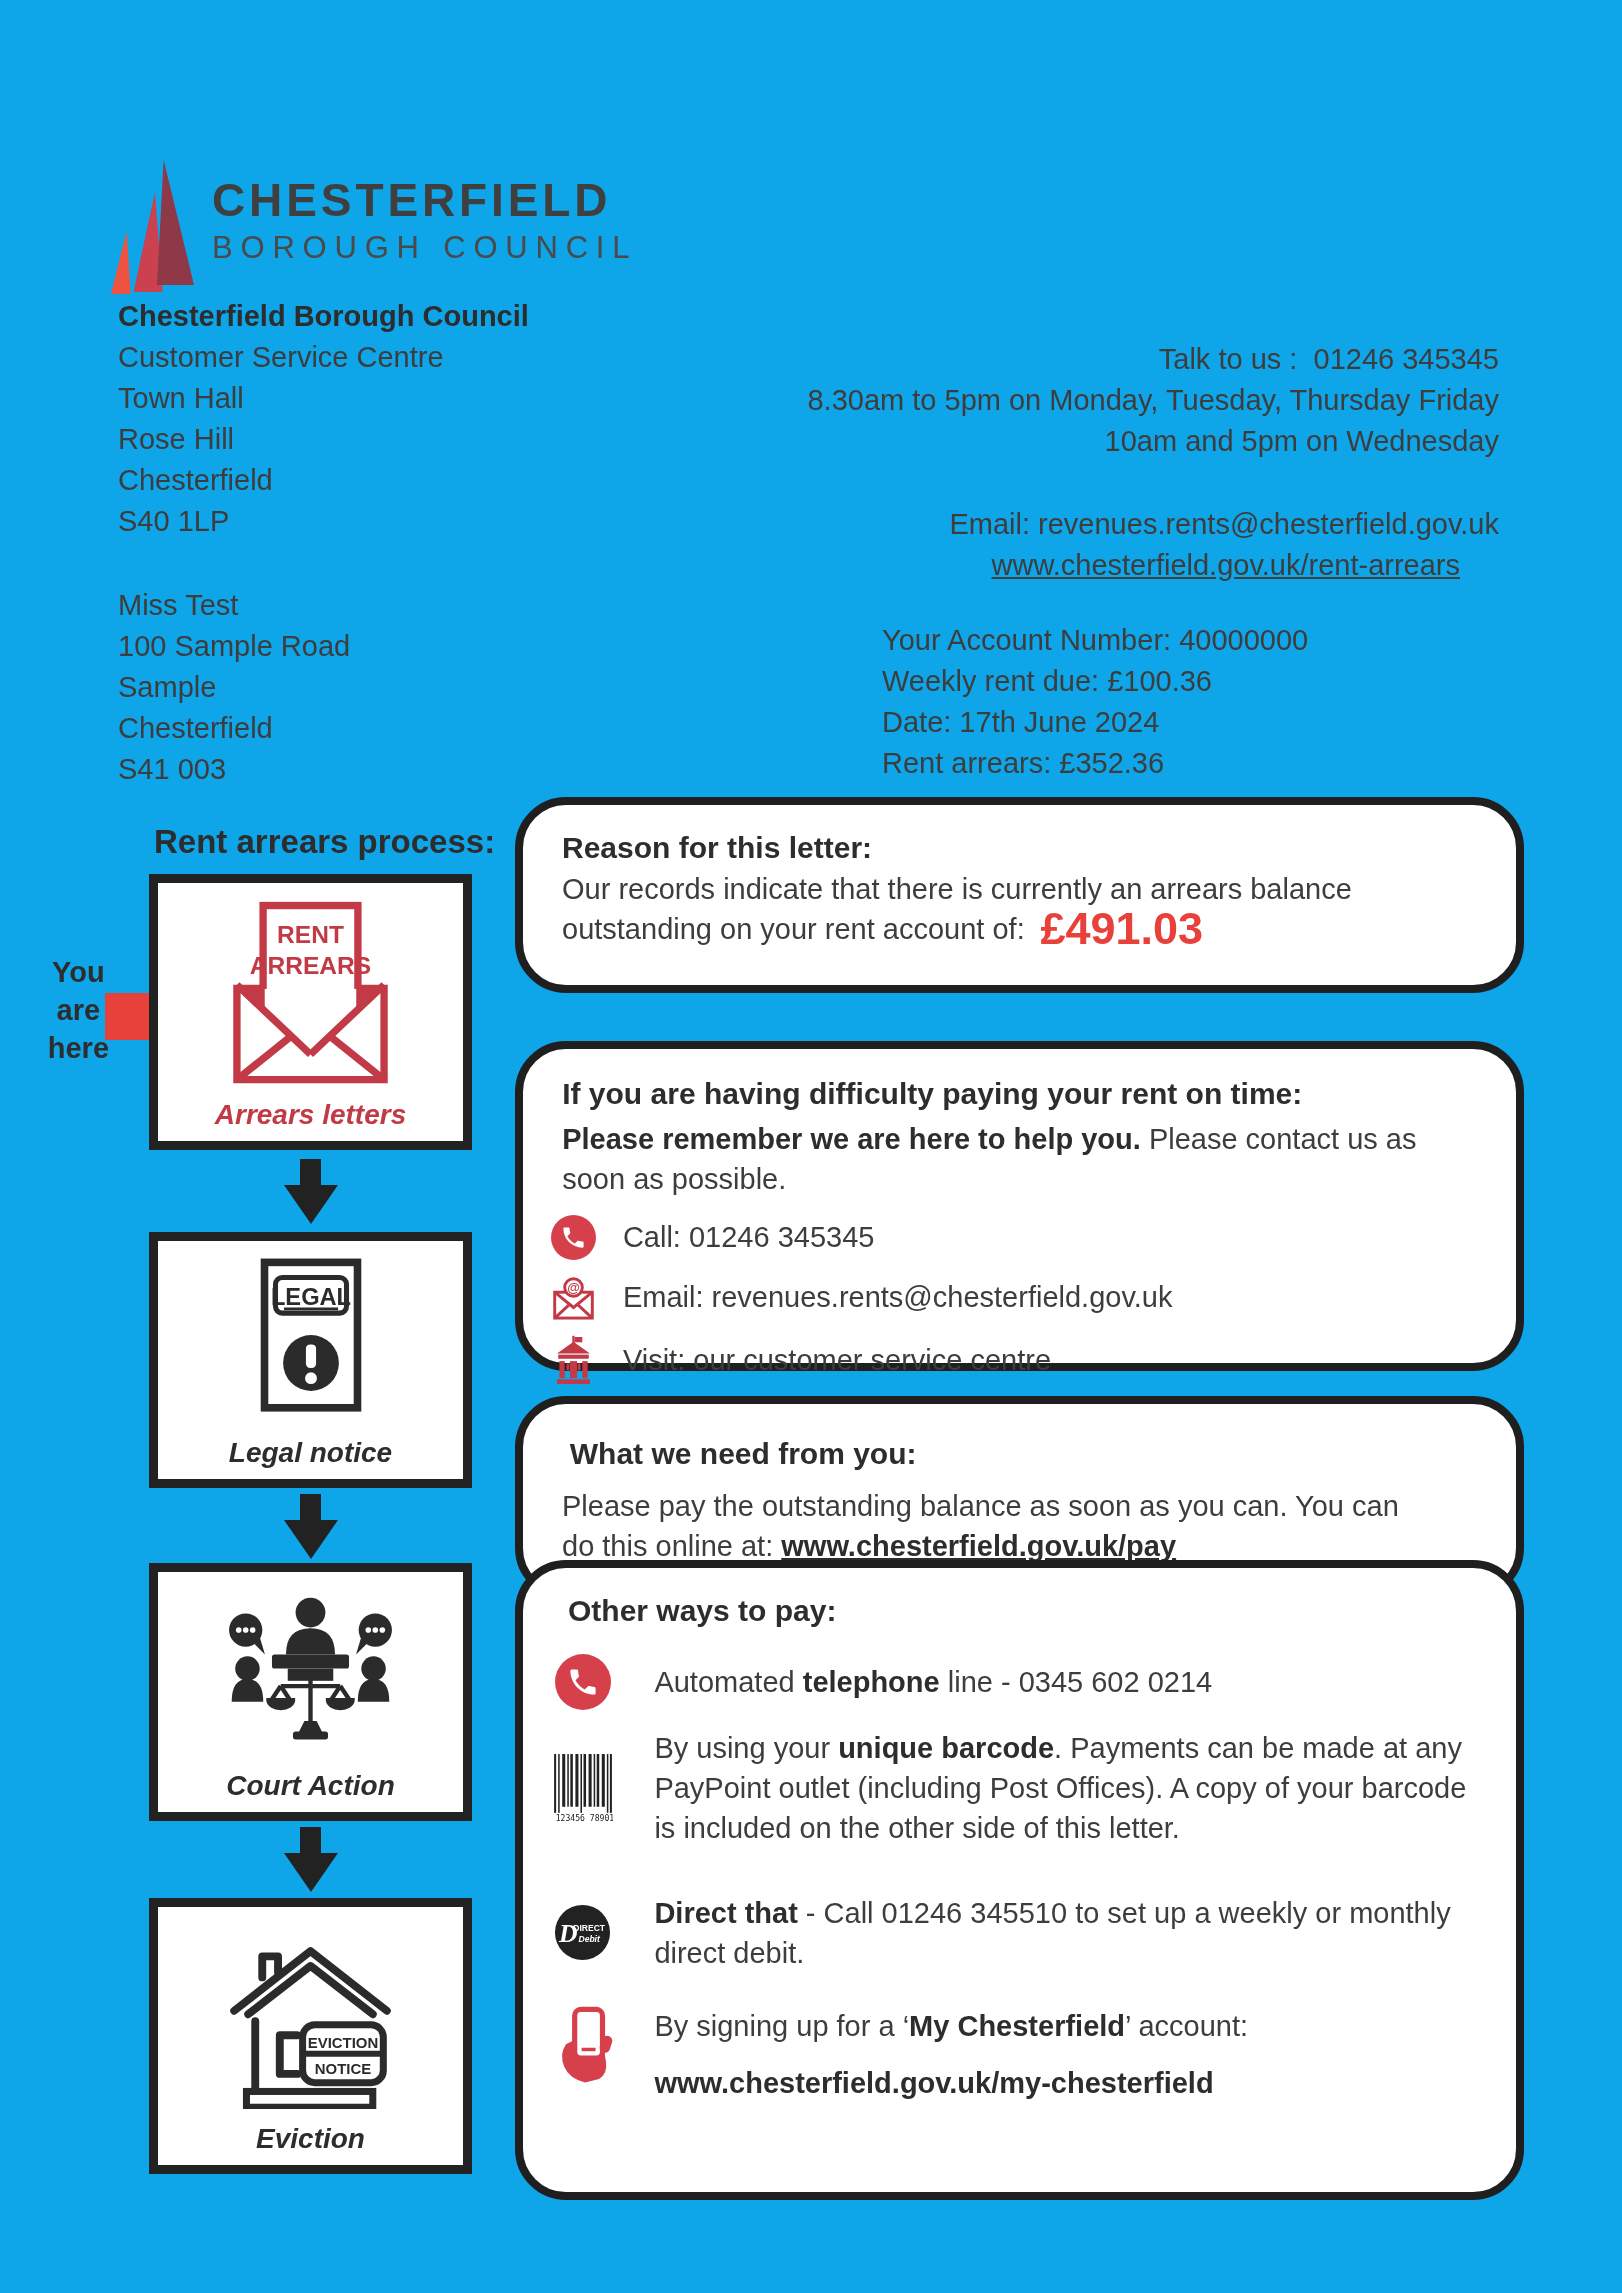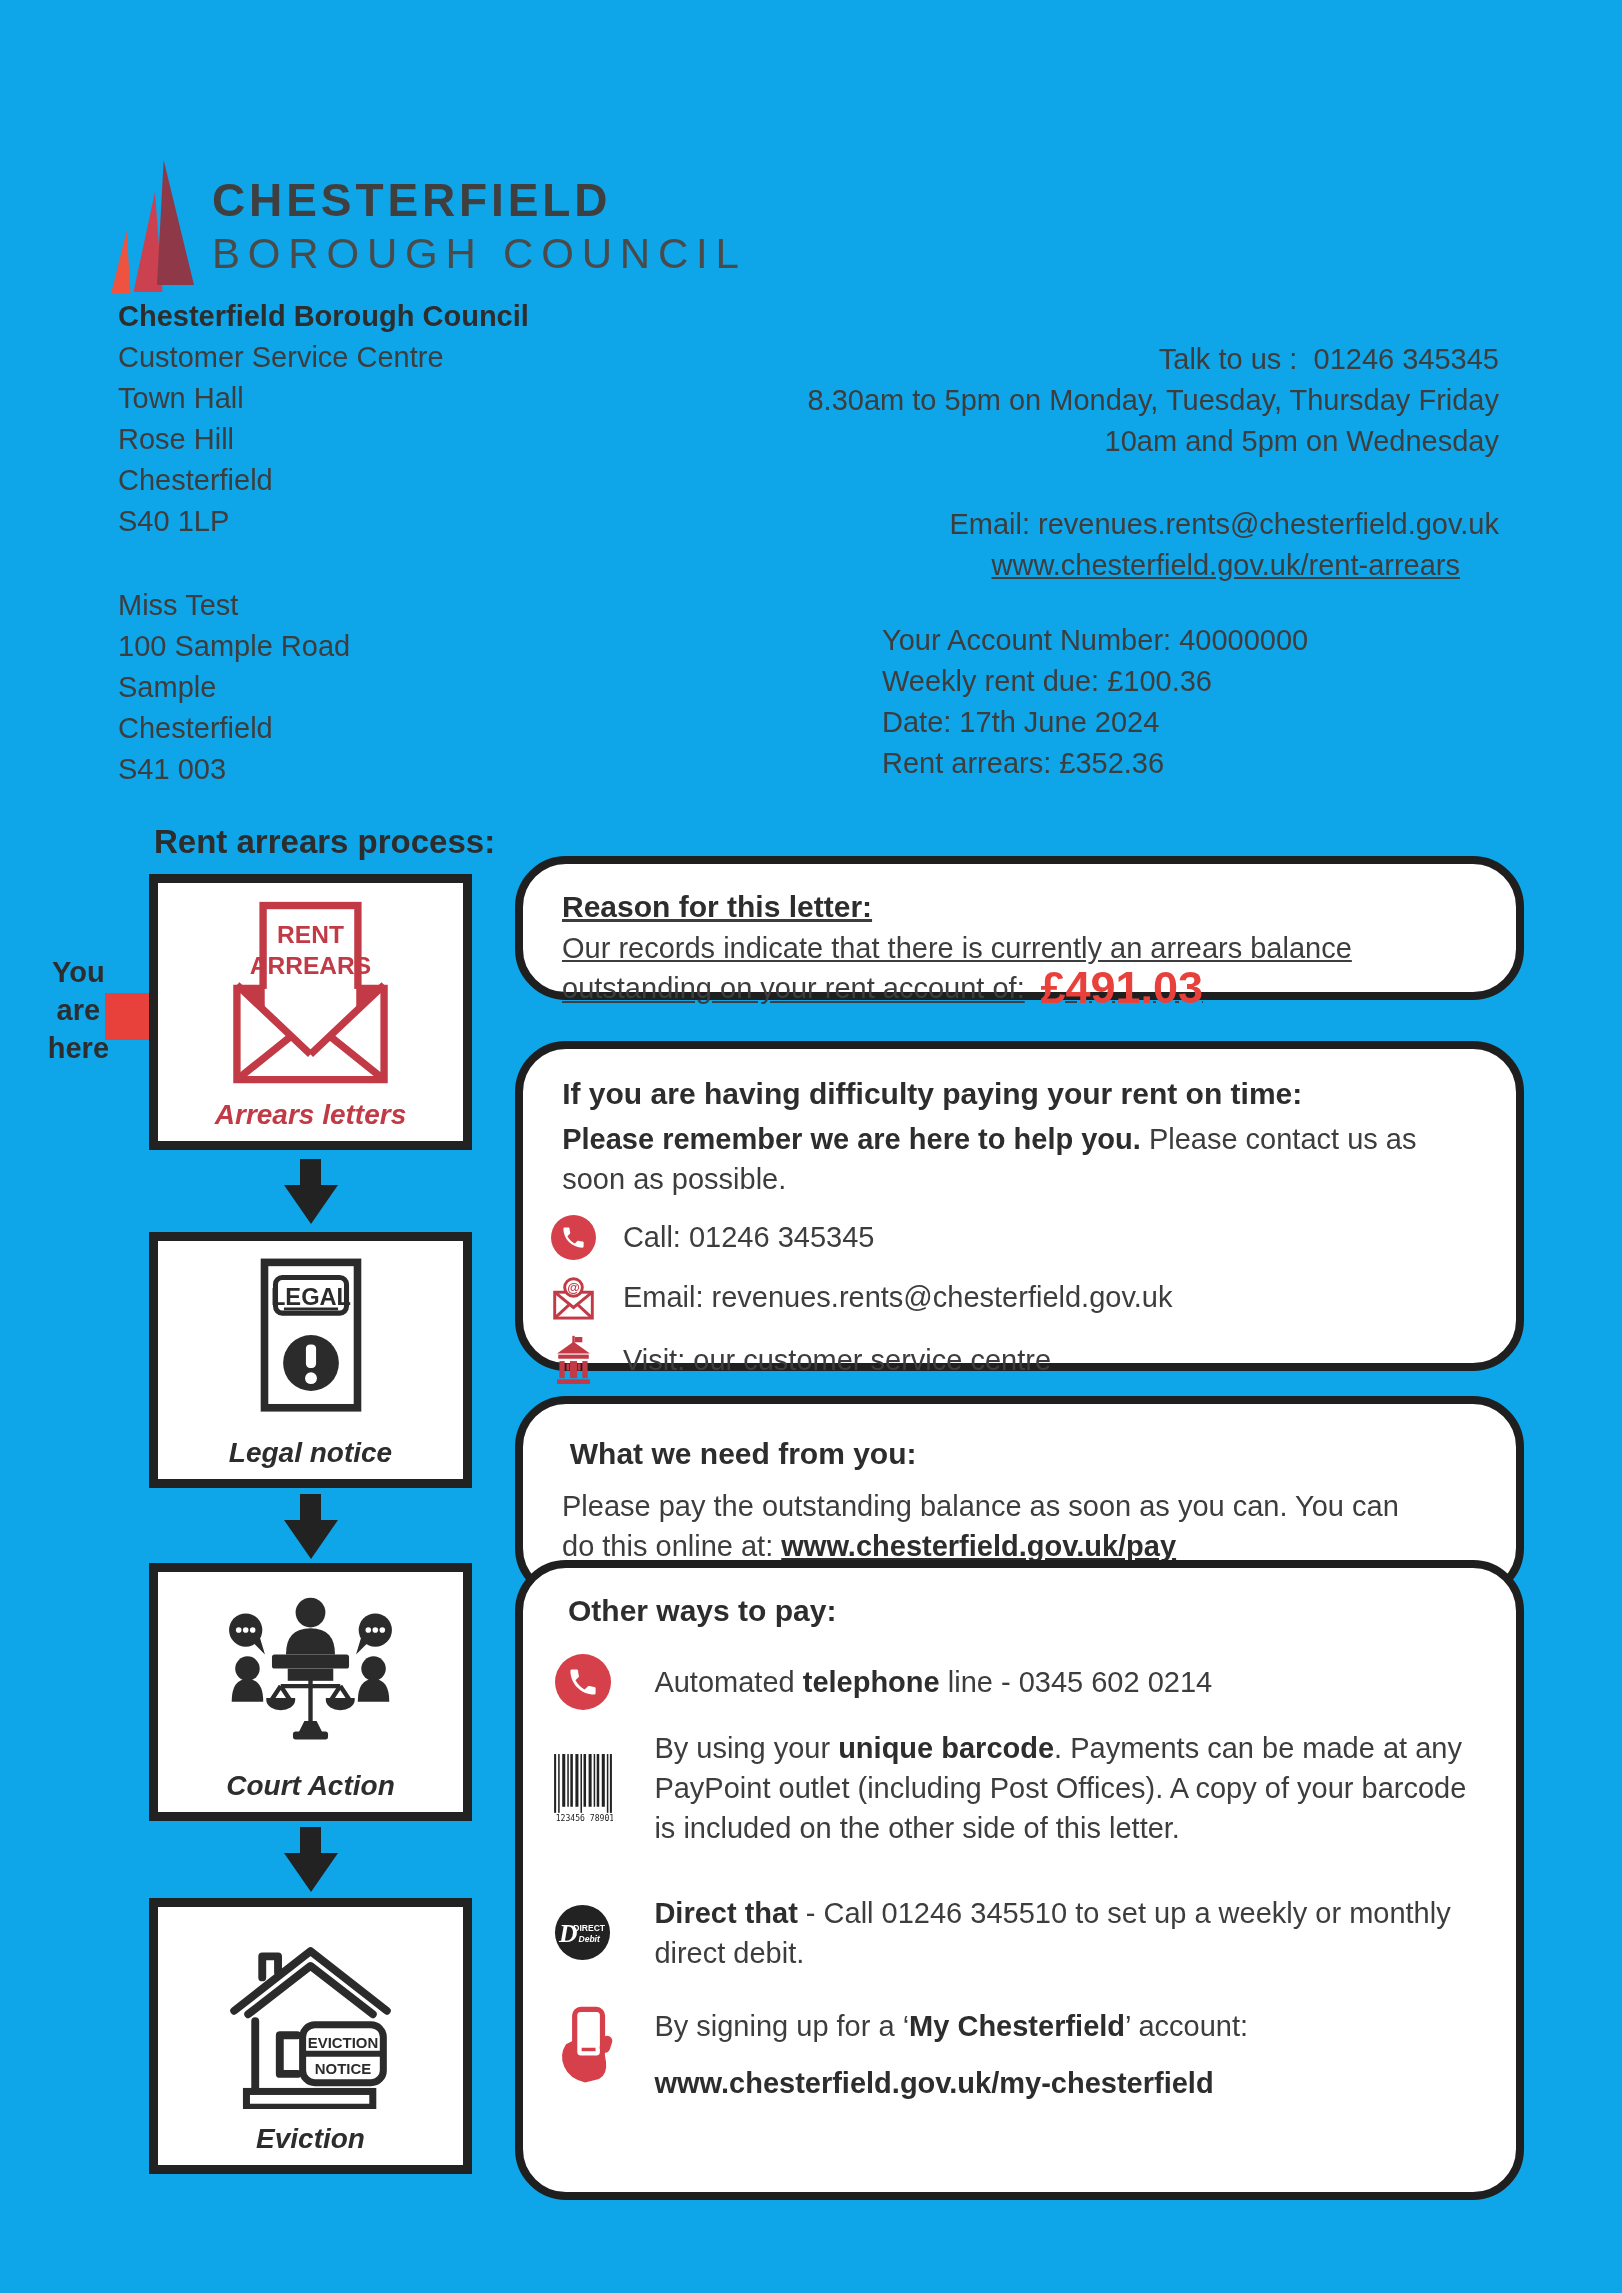--- a/index.html
+++ b/index.html
@@ -5,21 +5,21 @@
   html,body{margin:0;padding:0;background:#e9e9e9;}
   .page{position:relative;width:1622px;height:2294px;background:#0ea5e9;overflow:hidden;
         font-family:"Liberation Sans",sans-serif;color:#3d3d3d;margin:0 auto;}
   .abs{position:absolute;}
   .t30{font-size:29px;line-height:41px;}
   .bold{font-weight:700;color:#2d2d2d;text-align:right;}
 
   
   .spire{position:absolute;}
   .logo-line1{font-size:46px;font-weight:700;color:#3f3f3f;letter-spacing:3.9px;}
-  .logo-line2{font-size:42px;font-weight:400;color:#4a4a4a;letter-spacing:7.8px;margin-top:2.9px;}
+  .logo-line2{font-size:31px;font-weight:400;color:#4a4a4a;letter-spacing:7.8px;margin-top:2.9px;}
 
   
   .contact{right:123px;top:339px;text-align:right;}
   .contact div{white-space:pre-wrap;}
   .weblink{text-decoration:underline;padding-right:39px;}
 
   
   .proc-title{left:154px;top:823px;font-size:33px;font-weight:700;color:#2d2d2d;}
   .step{left:149px;width:323px;border:9.8px solid #222;background:#fff;box-sizing:border-box;
         display:flex;flex-direction:column;align-items:center;justify-content:space-between;
@@ -194,21 +194,21 @@
       </g>
       <rect x="106" y="116" width="92" height="66" rx="14" fill="#ffffff" stroke="#2b2b2b" stroke-width="8"></rect>
       <line x1="106" y1="149" x2="198" y2="149" stroke="#2b2b2b" stroke-width="7"></line>
       <text x="152" y="142" text-anchor="middle" font-size="17" font-weight="bold" fill="#2b2b2b" font-family="Liberation Sans, sans-serif">EVICTION</text>
       <text x="152" y="172" text-anchor="middle" font-size="17" font-weight="bold" fill="#2b2b2b" font-family="Liberation Sans, sans-serif">NOTICE</text>
       <rect x="42" y="192" width="144" height="18" fill="#ffffff" stroke="#2b2b2b" stroke-width="8"></rect>
     </svg>
     <div class="step-label">Eviction</div>
   </div>
 
-  <div class="abs rbox" style="top:856px;height:144px;padding:23.5px 39px;text-decoration:underline;">
+  <div class="abs rbox" style="top:797px;height:196px;padding:23.5px 39px;">
     <div class="rbox-title">Reason for this letter:</div>
     <div class="body-txt" style="margin-top:3.9px;">
       <span>Our records indicate that there is currently an arrears balance</span><br>
       <span>outstanding on your rent account of:</span><span class="amount">£491.03</span>
     </div>
   </div>
 
   <div class="abs rbox" style="top:1041px;height:330px;padding:25.5px 39px 19.6px 27.4px;">
     <div class="rbox-title" style="padding-left:11.8px;">If you are having difficulty paying your rent on time:</div>
     <div class="body-txt" style="margin-top:7.8px;padding-left:11.8px;">

